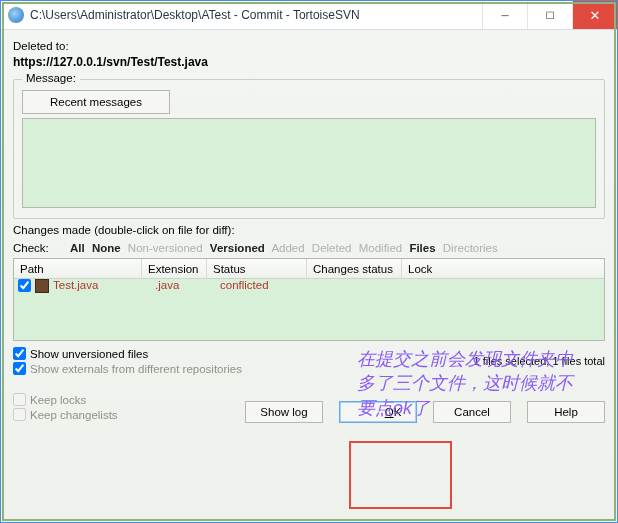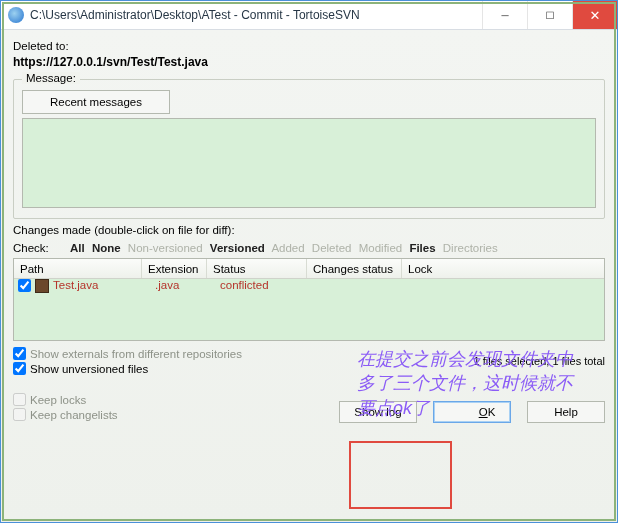--- a/index.html
+++ b/index.html
@@ -264,45 +264,46 @@
       <span class="col-path">Test.java</span>
       <span class="col-ext">.java</span>
       <span class="col-stat">conflicted</span>
       <span class="col-prop"></span>
       <span class="col-lock"></span>
     </div>
   </div>
 
   <div class="below-table">
     <div>
+      <label class="chk-line">
+        <input type="checkbox" checked="" style="">
+        <span>Show unversioned files</span>
+      </label>
       <label class="chk-line dimtxt">
         <input type="checkbox" checked="" style="">
         <span>Show externals from different repositories</span>
-      </label>
-      <label class="chk-line">
-        <input type="checkbox" checked="" style="">
-        <span>Show unversioned files</span>
       </label>
     </div>
     <div class="status-txt">1 files selected, 1 files total</div>
   </div>
 
   <div class="bottom-area">
     <div class="bottom-chks">
       <label class="chk-line dimtxt">
         <input type="checkbox" disabled="" style="">
         <span>Keep locks</span>
       </label>
       <label class="chk-line dimtxt">
         <input type="checkbox" disabled="" style="">
         <span>Keep changelists</span>
       </label>
     </div>
     <div class="btn-row">
       <button class="btn">Show log</button>
       <button class="btn default"><span class="underline">O</span>K</button>
+      <button class="btn">Cancel</button>
       <button class="btn">Help</button>
     </div>
   </div>
 </div>
 
 <div class="anno-text">在提交之前会发现文件夹中多了三个文件，这时候就不要点ok了</div>
 <div class="anno-box"></div>
 
 </body></html>

